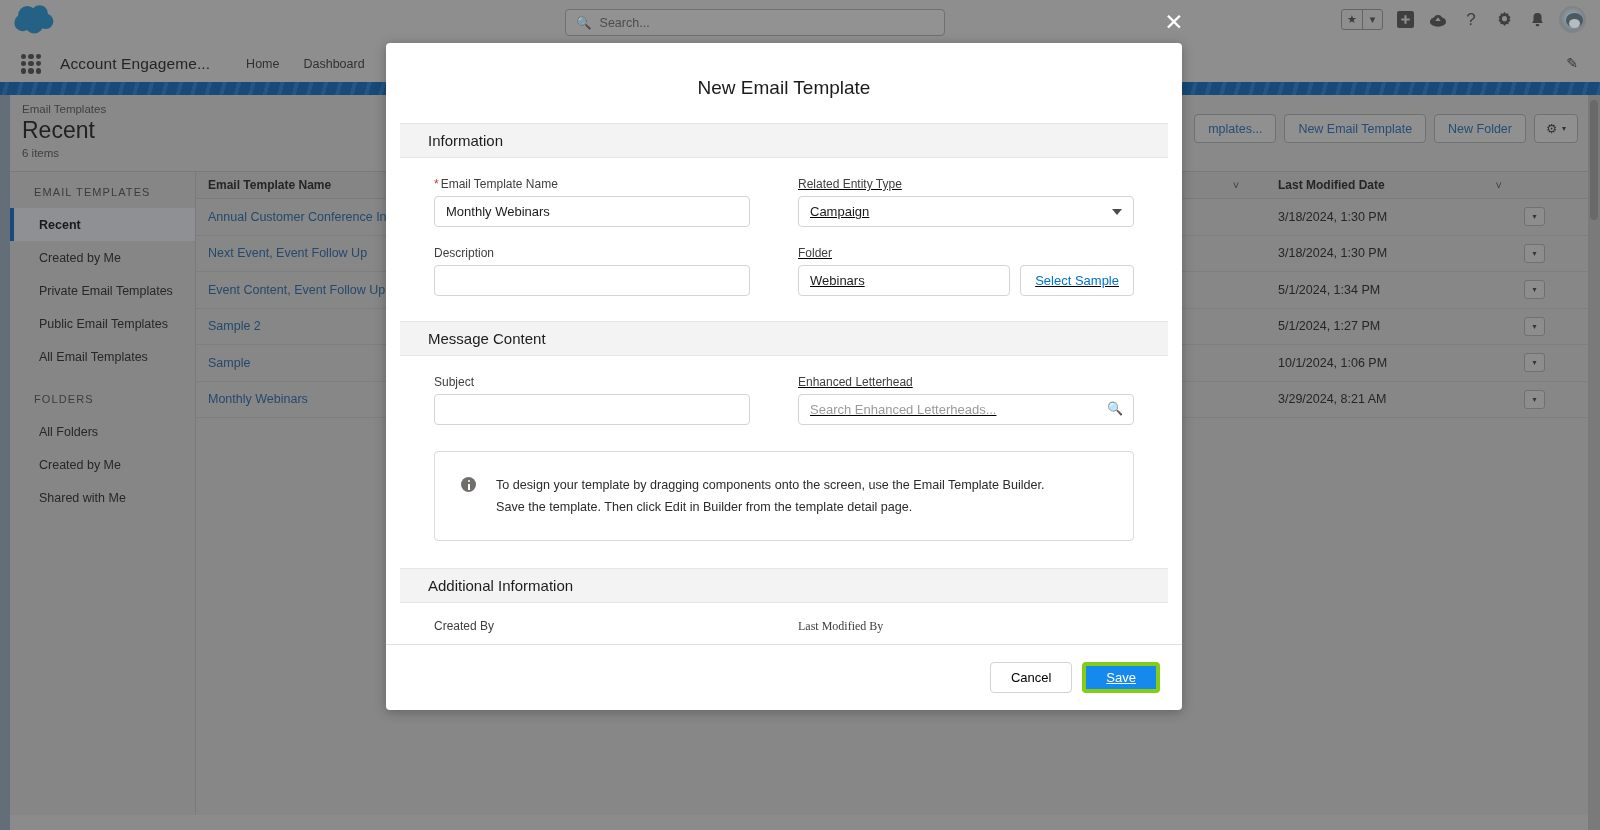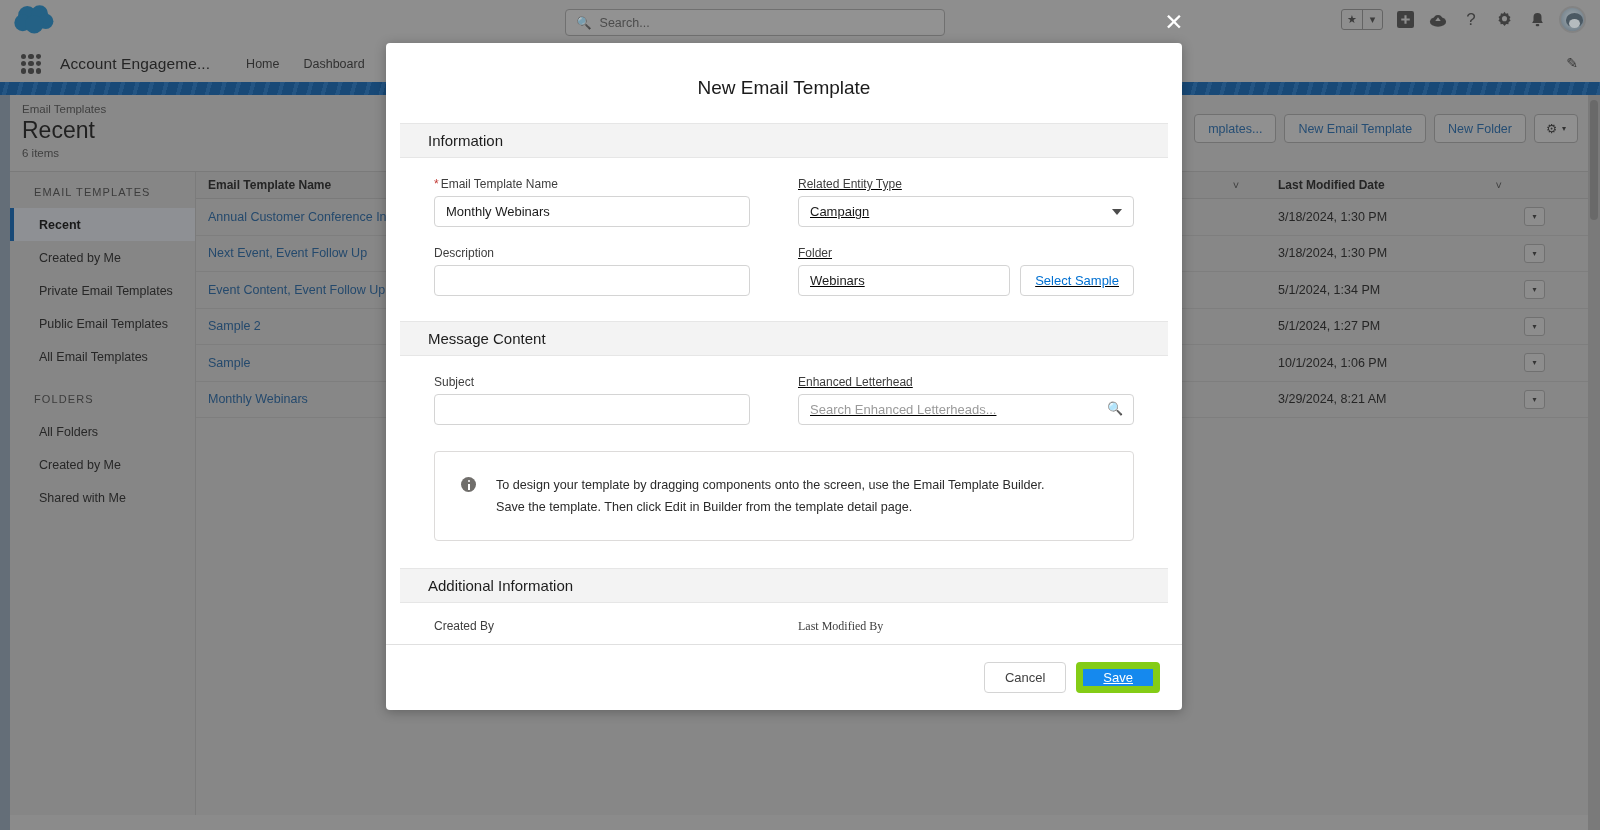--- a/index.html
+++ b/index.html
@@ -164,22 +164,22 @@
   .addl-label { font-size: 12px; color: #3e3e3e; }
 
   .modal-foot {
     border-top: 1px solid #e0e0e0; height: 66px; display: flex; align-items: center;
     justify-content: flex-end; gap: 10px; padding-right: 22px;
   }
   .mbtn {
     height: 31px; padding: 0 20px; border-radius: 4px; font-size: 13px;
     display: flex; align-items: center; justify-content: center;
   }
-  .mbtn.cancel { border: 1px solid #d4d4d4; background: #fff; color: #404040; }
-  .mbtn.save { background: #1589ee; color: #fff; border: 7px solid #84cc16; text-decoration: underline; }
+  .mbtn.cancel { border: 1px solid #d4d4d4; background: #fff; color: #000000; }
+  .mbtn.save { background: #1589ee; color: #fff; border: 4px solid #84cc16; text-decoration: underline; }
 </style>
 </head>
 <body>
 
 <div id="app">
 
   <div class="bg-page">
 
     <div class="gheader">
       <svg class="sf-cloud" viewBox="0 0 60 42">

